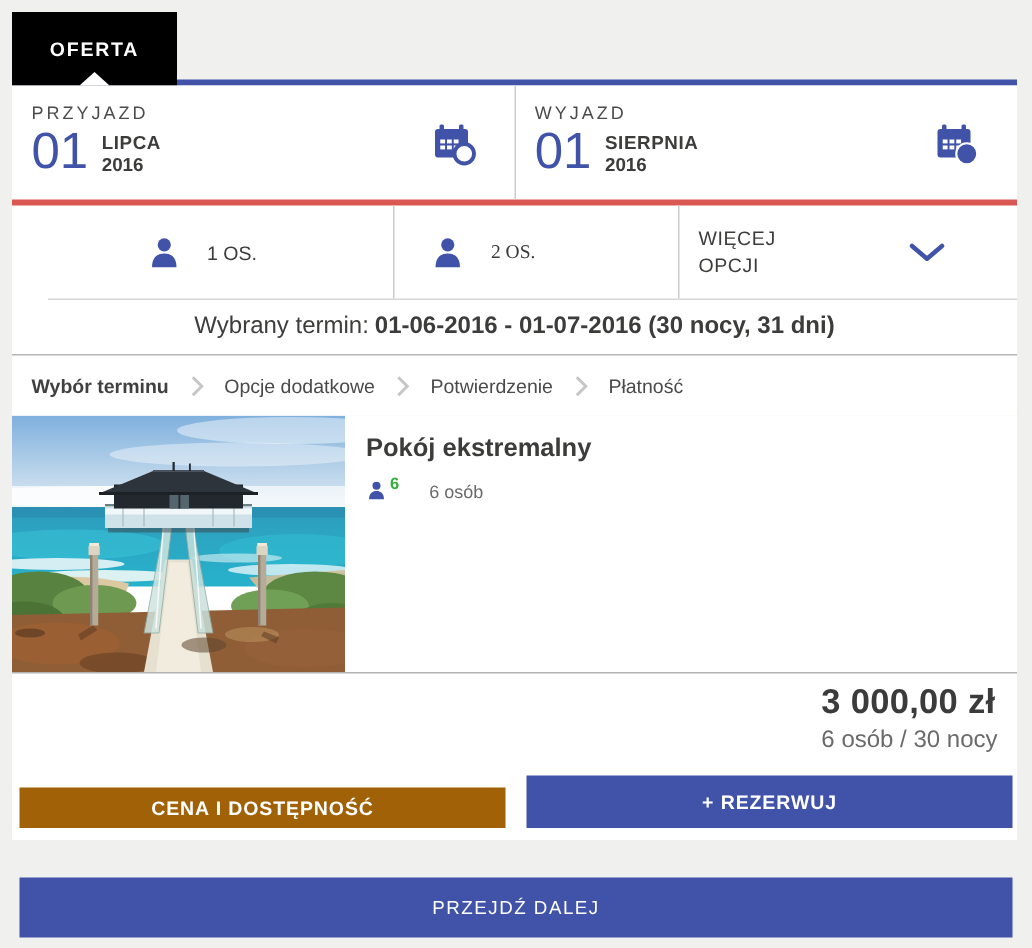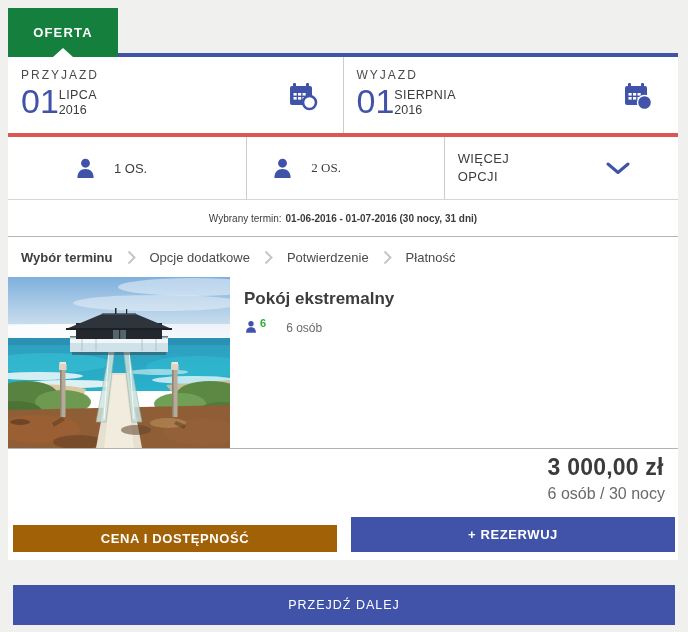--- a/index.html
+++ b/index.html
@@ -2,49 +2,49 @@
 <html><head>
 <meta charset="utf-8">
 <style>
   * { box-sizing: border-box; margin: 0; padding: 0; }
   html,body { background:#f0f0ef; }
   body { font-family:"Liberation Sans", sans-serif; color:#3c3c3b; }
   .page { position:relative; width:688px; height:632px; background:#f0f0ef; overflow:hidden; }
 
   
   .topline { position:absolute; left:8px; top:53px; width:670px; height:4px; background:#4053a8; }
-  .tab { position:absolute; left:8px; top:8px; width:110px; height:49px; background:#15803d;
+  .tab { position:absolute; left:8px; top:8px; width:110px; height:49px; background:#000000;
          display:flex; align-items:center; justify-content:center; color:#fff; font-weight:bold;
          font-size:13px; letter-spacing:1.2px; cursor:pointer; }
   .tab-notch { position:absolute; left:50%; bottom:0; transform:translateX(-50%); width:0; height:0;
          border-left:10px solid transparent; border-right:10px solid transparent; border-bottom:9px solid #fff; }
 
   
   .panel-a { position:absolute; left:8px; top:57px; width:670px; height:181px; background:#fff; }
   .dates-row { display:flex; height:80px; border-bottom:4px solid #d95853; }
   .date-col { flex:1; position:relative; padding:11px 0 0 13px; cursor:pointer; }
   .date-col + .date-col { border-left:1px solid #ccc; }
   .date-label { font-size:12px; letter-spacing:2px; color:#4b4b4b; }
   .date-main { display:flex; margin-top:1px; }
   .day { font-size:34px; line-height:36px; color:#4053a8; }
-  .month-year { margin:5px 0 0 0; font-size:12.5px; line-height:1.2; color:#3c3c3b; }
+  .month-year { margin:5px 0 0 9px; font-size:12.5px; line-height:1.2; color:#3c3c3b;font-weight:bold; }
   .month { letter-spacing:.4px; }
   .cal-icon { position:absolute; right:25px; top:24px; width:30px; height:30px; }
 
-  .persons-row { display:flex; height:63px; border-bottom:1px solid #d6d6d6; }
+  .persons-row { display:flex; height:63px; border-bottom:1px solid #d6d6d6;margin-left:24px; }
   .person-col { flex:1; display:flex; align-items:center; font-size:13px; color:#3c3c3b; cursor:pointer; }
   .person-col.c1 { padding-left:66px; }
   .person-col.c2 { padding-left:24px; border-left:1px solid #ccc;font-family:Liberation Serif, serif; }
   .person-col.c3 { padding-left:13px; padding-right:48px; border-left:1px solid #ccc; justify-content:space-between; }
   .person-ic { width:23px; height:23px; margin-right:17px; flex:none; }
   .more-label { font-size:13px; letter-spacing:.4px; line-height:1.35; }
   .chev { width:24px; height:13px; }
 
   .term-bar { height:37px; display:flex; align-items:center; justify-content:center;
-              font-size:10px; color:#3c3c3b; border-bottom:1px solid #b5b5b5; background:#fff; }
+              font-size:16px; color:#3c3c3b; border-bottom:1px solid #b5b5b5; background:#fff; }
   .term-bar b { margin-left:4px; }
 
   
   .breadcrumb { position:absolute; left:8px; top:238px; width:670px; height:39px; background:#fff;
                 display:flex; align-items:center; padding-left:13px; font-size:13px; color:#4a4a4a; }
   .crumb { cursor:pointer; }
   .crumb.active { color:#404040; font-weight:bold; }
   .crumb-sep { width:9px; height:15px; margin:0 14px; flex:none; }
 
   

